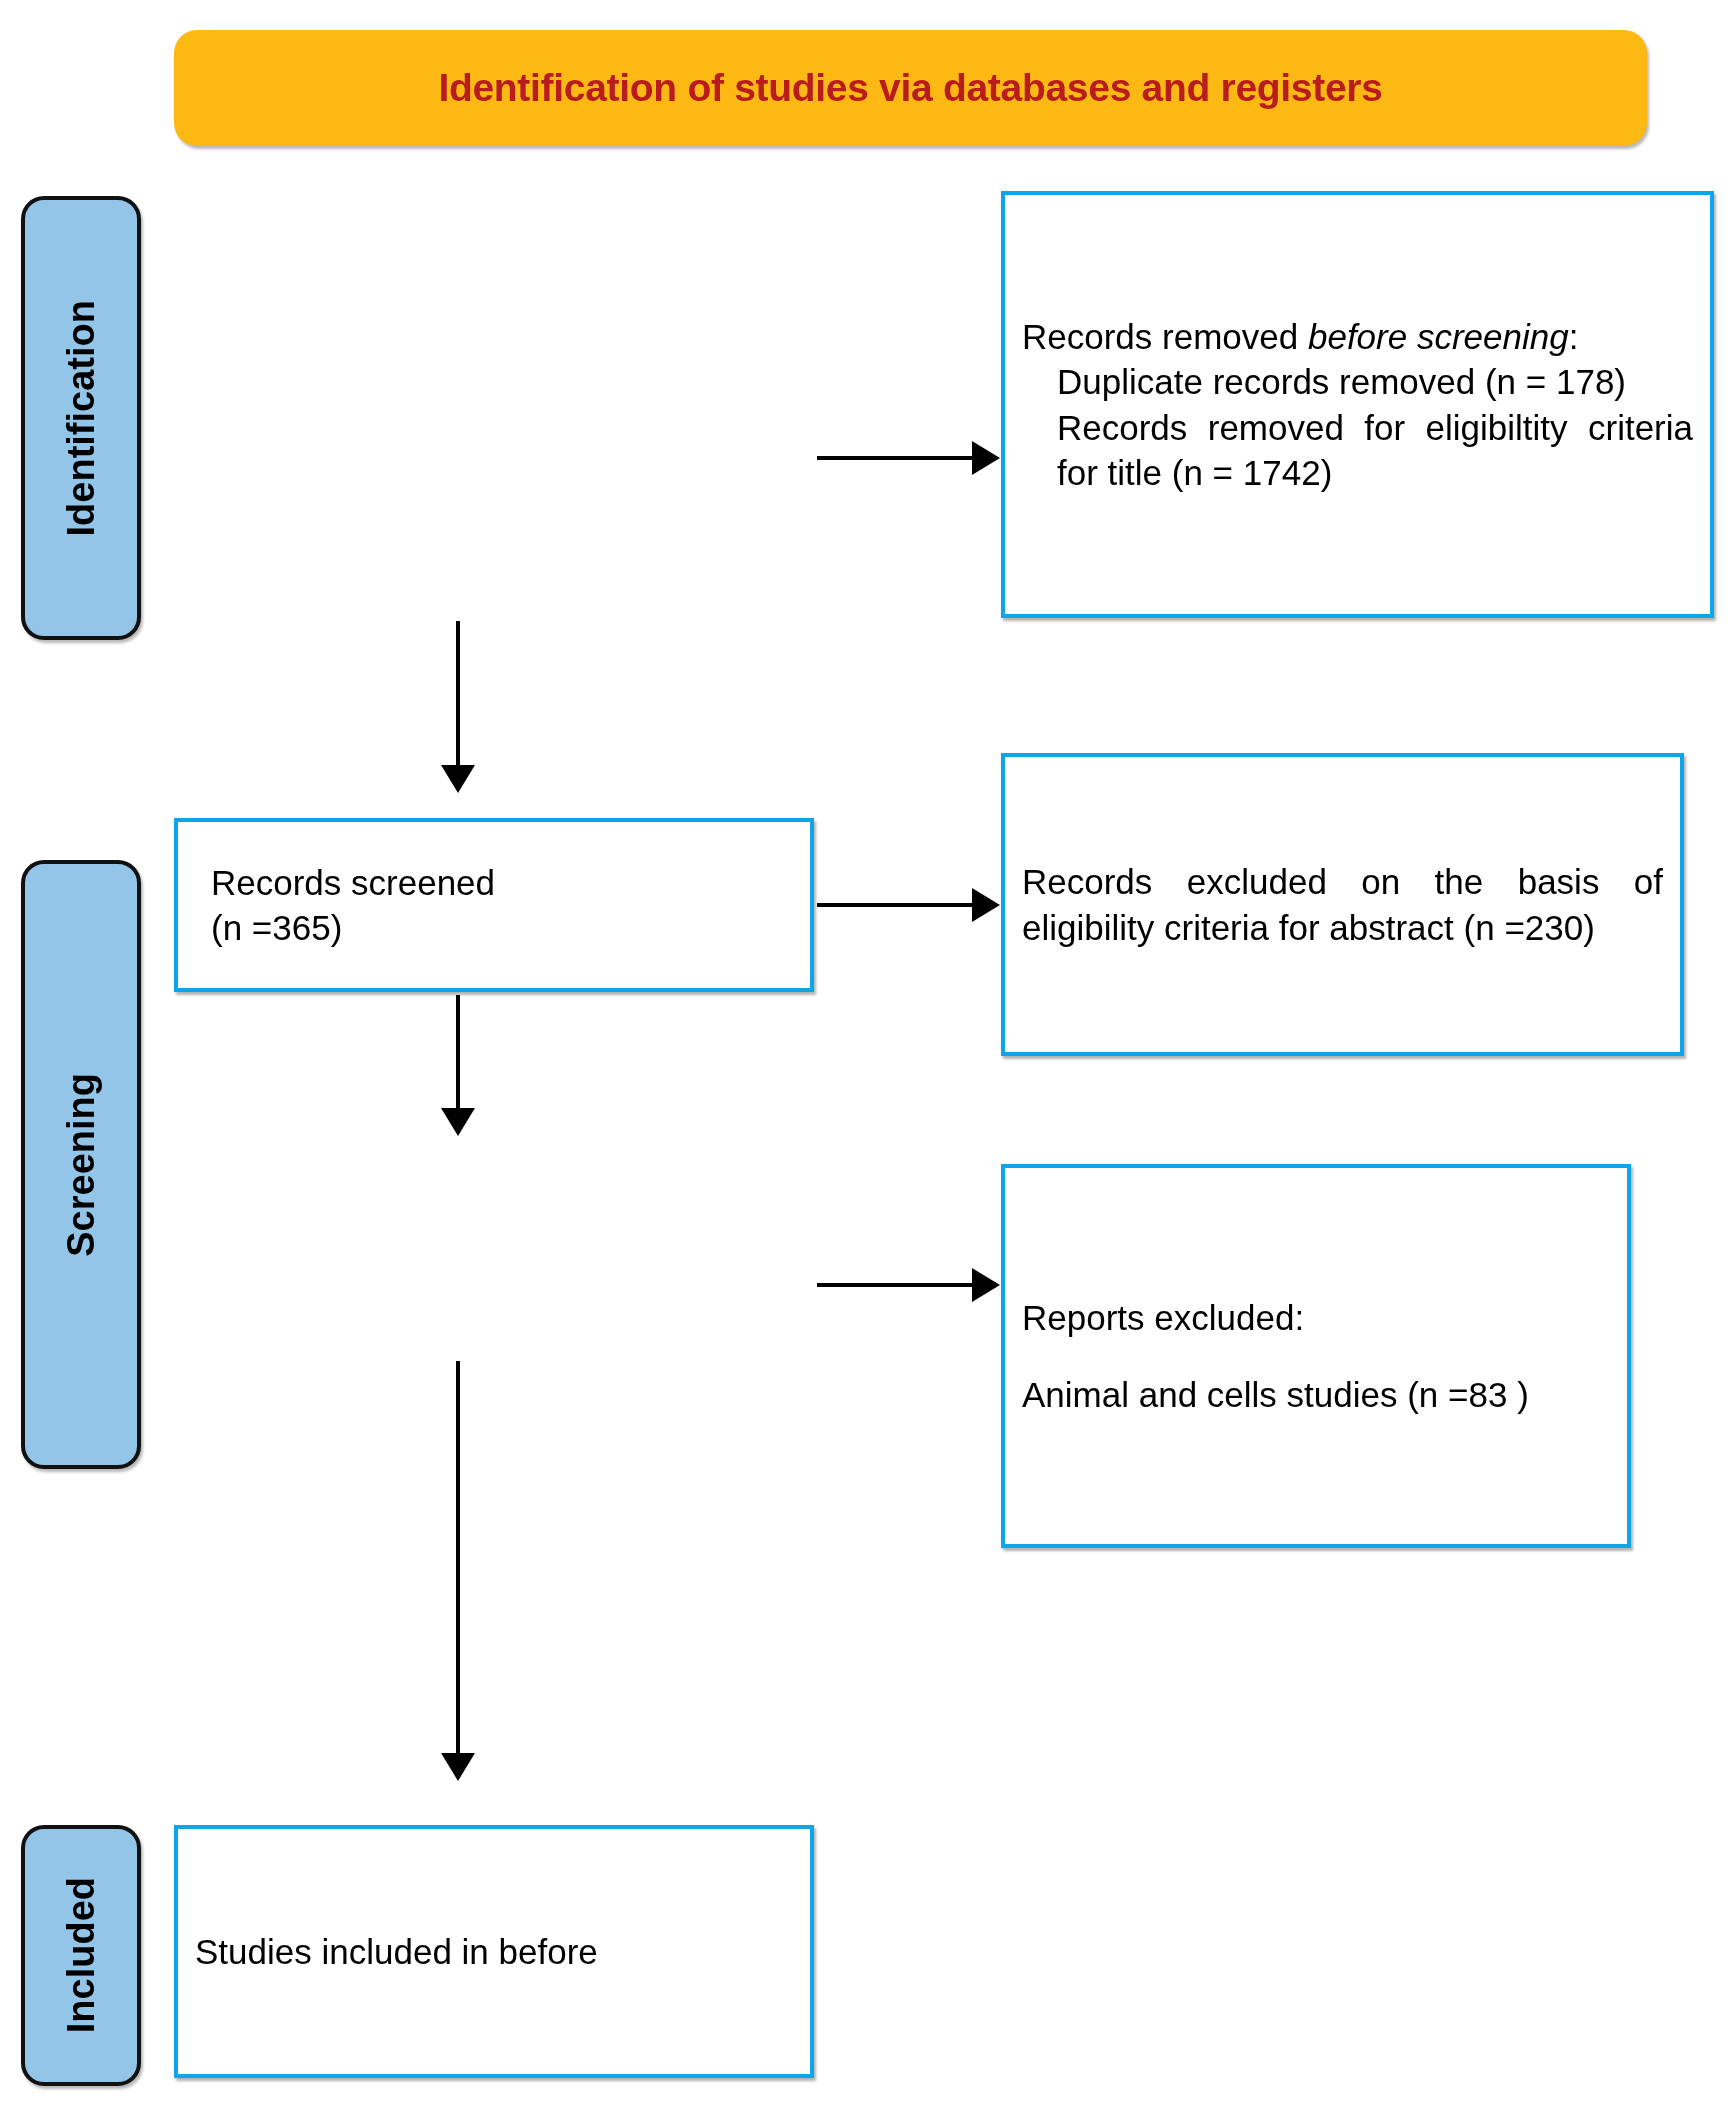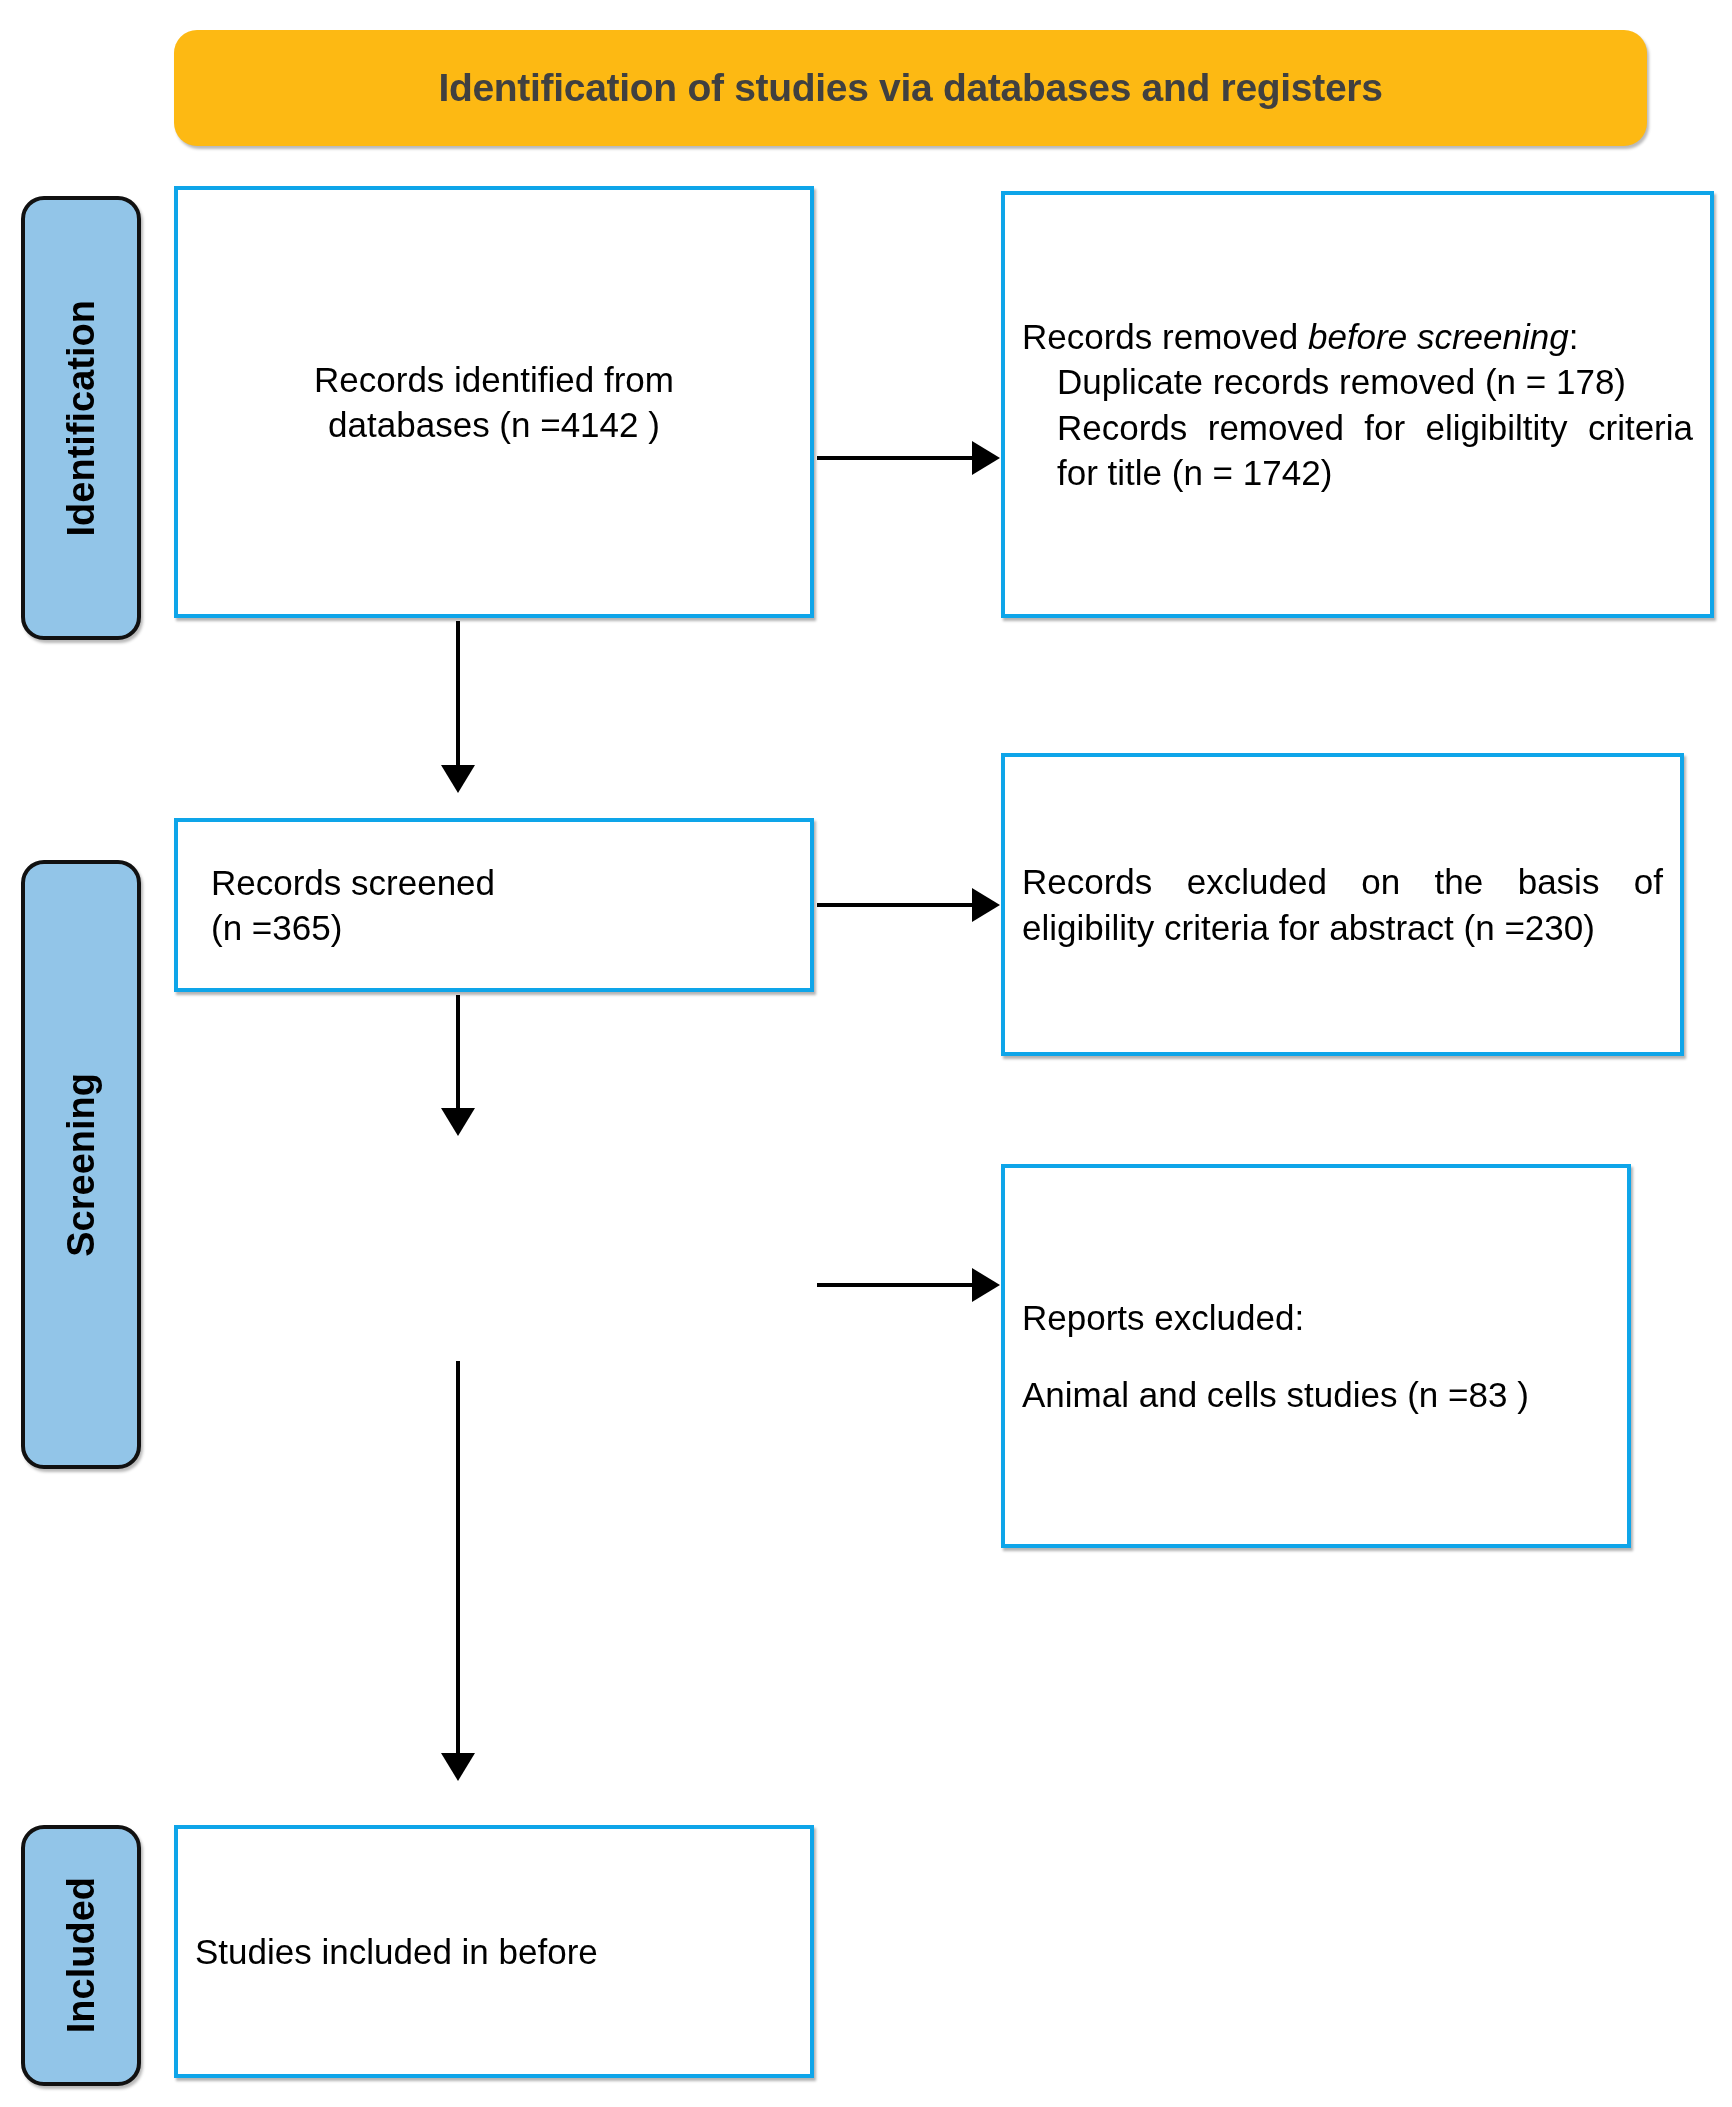--- a/index.html
+++ b/index.html
@@ -27,21 +27,21 @@
     background: #FDB913;
     border-radius: 23px;
     box-shadow: 2px 3px 3px rgba(0,0,0,0.28);
     display: flex;
     align-items: center;
     justify-content: center;
   }
   .banner-title {
     font-size: 39px;
     font-weight: bold;
-    color: #404040;
+    color: #b91c1c;
     letter-spacing: -0.3px;
     text-align: center;
     white-space: nowrap;
   }
   
   .side {
     position: absolute;
     background: #92C5E8;
     border: 4.6px solid #111111;
     border-radius: 23px;
@@ -126,26 +126,20 @@
   </div>
 
   <div class="side" style="left:21px; top:860px; width:112px; height:601px;">
     <span class="side-label">Screening</span>
   </div>
 
   <div class="side" style="left:21px; top:1825px; width:112px; height:253px;">
     <span class="side-label">Included</span>
   </div>
 
-  <div class="box" style="left:174px; top:186px; width:640px; height:432px;">
-    <div class="box-text center">
-      <span class="lineblk">Records identified from</span>
-      <span class="lineblk">databases (n =4142 )</span>
-    </div>
-  </div>
 
   <div class="box" style="left:1001px; top:191px; width:713px; height:427px;">
     <div class="box-text justify">
       <span class="lineblk"><span>Records removed </span><span class="ital">before screening</span><span>:</span></span>
       <span class="indent">Duplicate records removed (n = 178)</span>
       <span class="indent">Records removed for eligibiltity criteria for title (n = 1742)</span>
     </div>
   </div>
 
   <div class="h-line" style="left:817px; top:456px; width:157px;"></div>

